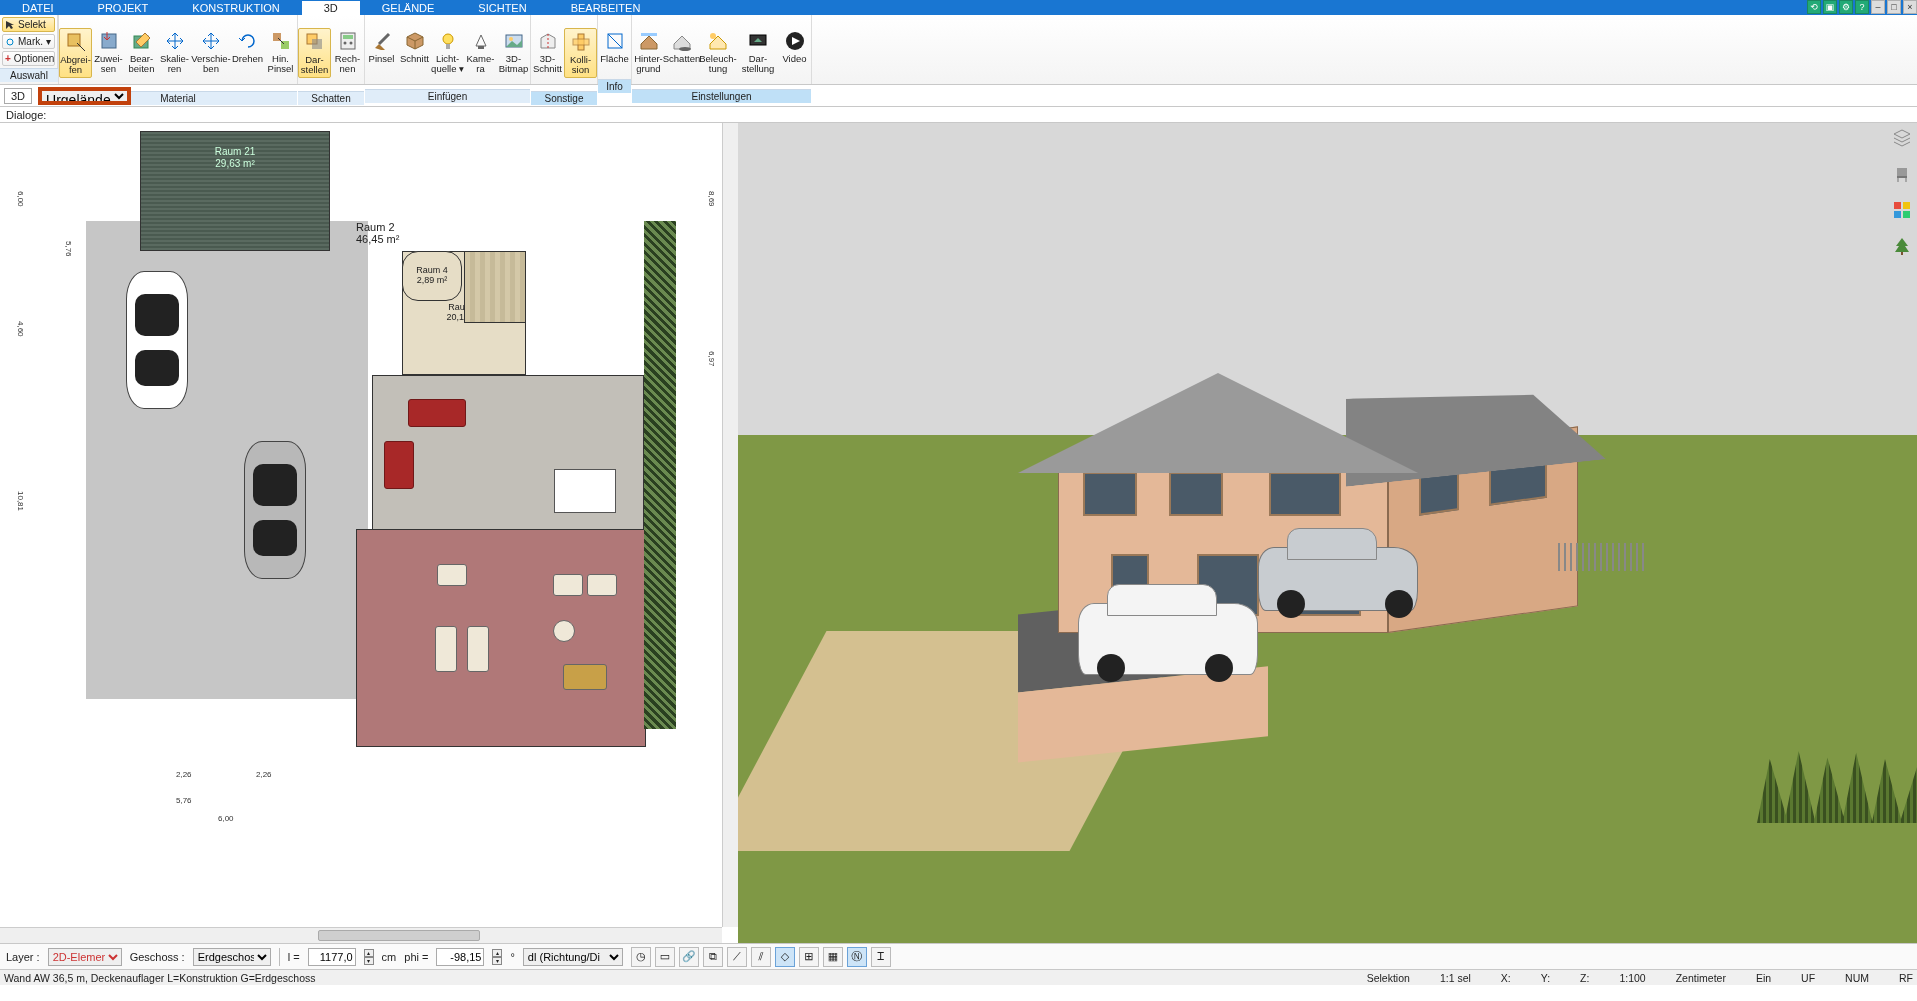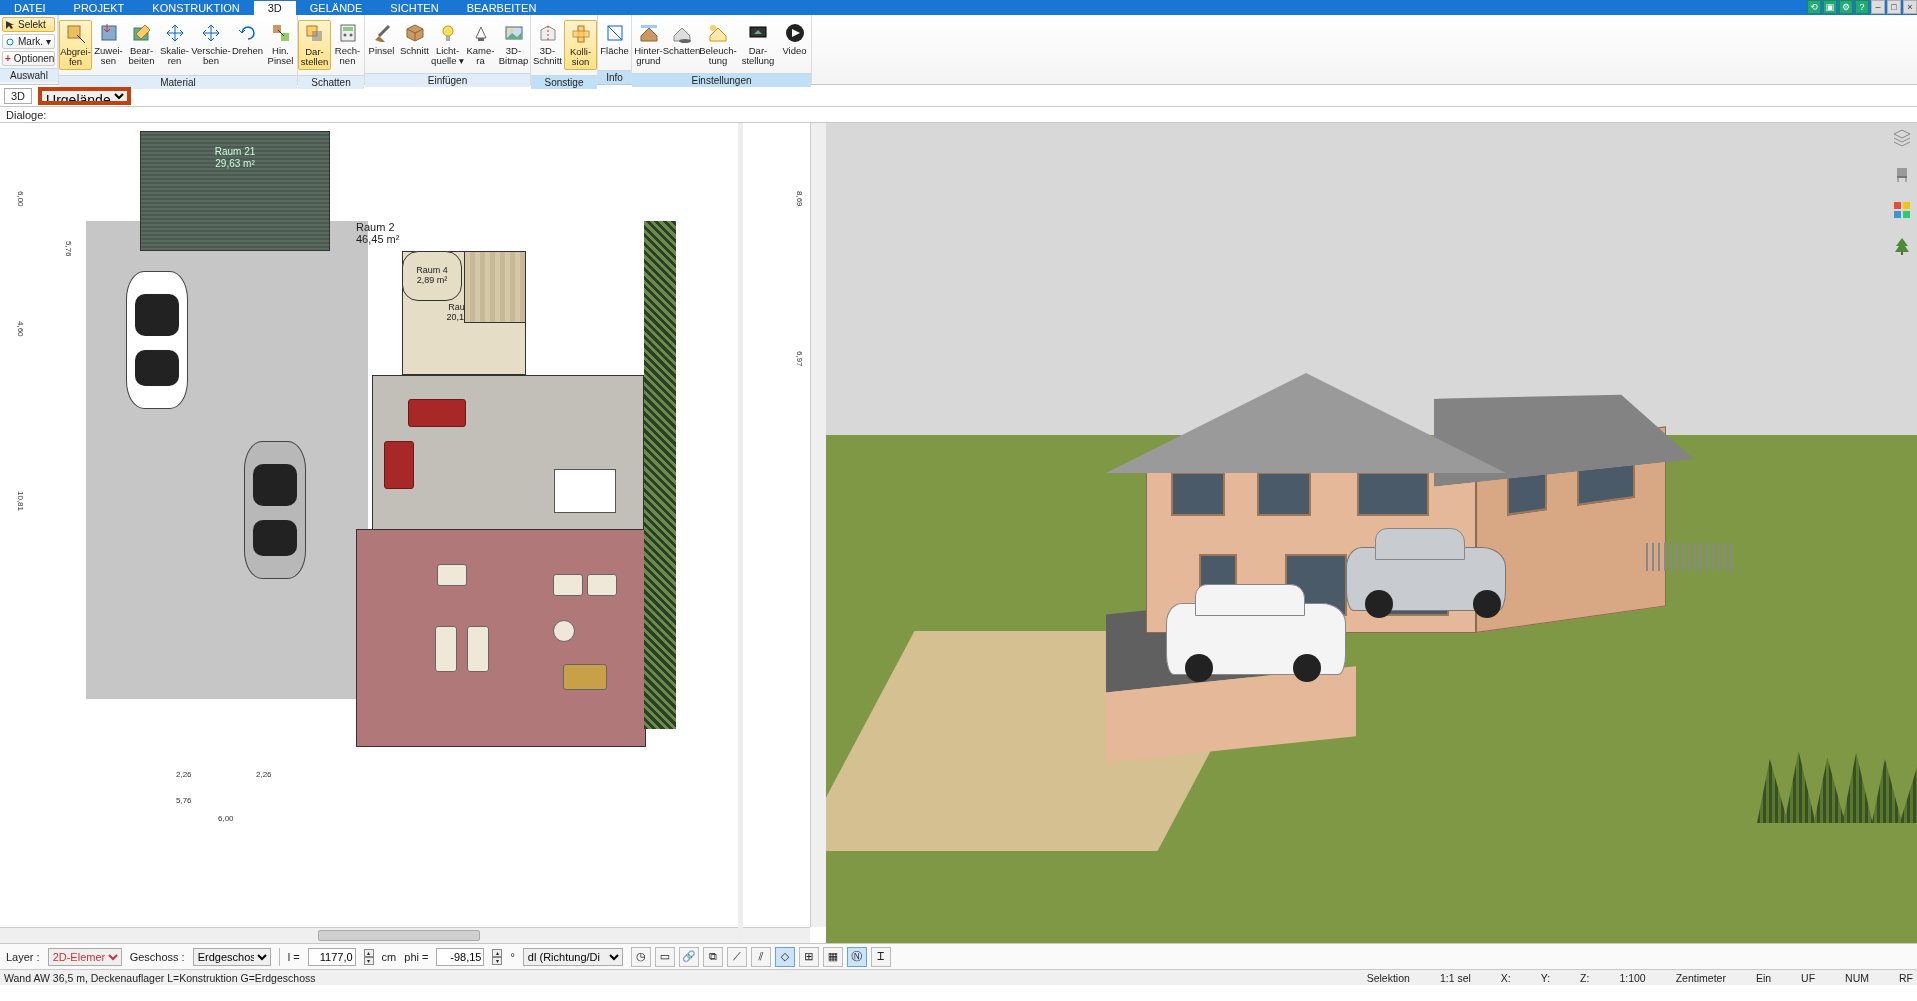--- a/index.html
+++ b/index.html
@@ -1,32 +1,32 @@
 <!DOCTYPE html>
 <html><head>
 <meta charset="utf-8">
 <style>
 * { margin: 0; padding: 0; box-sizing: border-box; font-family: "Segoe UI", Tahoma, sans-serif; }
 html, body { width: 1917px; height: 1001px; overflow: hidden; background: #fff; font-size: 11px; color: #222; }
 
 
 .menu-bar { height: 15px; background: #1976d2; display: flex; align-items: center; color: #fff; position: relative; }
-.menu-bar .tab { padding: 1px 14px; cursor: pointer; font-size: 11px; }
+.menu-bar .tab { padding: 1px 22px; cursor: pointer; font-size: 11px; }
 .menu-bar .tab.active { background: #fff; color: #222; }
 .menu-bar .win-ctrls { position: absolute; right: 0; top: 0; display: flex; gap: 2px; }
 .menu-bar .win-ctrls span { width: 14px; height: 14px; background: #2a7; display: inline-flex; align-items: center; justify-content: center; font-size: 9px; color: #fff; border: 1px solid #0003; }
 
 
 .ribbon { height: 70px; background: linear-gradient(#fff,#f4f4f4); border-bottom: 1px solid #c8c8c8; display: flex; }
 .ribbon-left { width: 58px; border-right: 1px solid #dcdcdc; display: flex; flex-direction: column; padding: 2px; gap: 2px; }
 .ribbon-left .small-btn { height: 15px; display: flex; align-items: center; gap: 3px; padding: 0 2px; font-size: 10px; background: linear-gradient(#fff3cc,#ffe184); border: 1px solid #d8b64c; border-radius: 2px; }
 .ribbon-left .small-btn.mark { background: linear-gradient(#fff,#f2f2f2); border-color: #ccc; }
 .ribbon-left .small-btn.opt { background: linear-gradient(#fff,#f2f2f2); border-color: #ccc; }
 .ribbon-group { display: flex; flex-direction: column; border-right: 1px solid #dcdcdc; }
-.ribbon-group .buttons { flex: 1; display: flex; align-items: flex-start; padding: 5px 0; justify-content: space-between; }
+.ribbon-group .buttons { flex: 1; display: flex; align-items: flex-start; padding: 13px 0; justify-content: space-between; }
 .ribbon-group .group-label { height: 14px; text-align: center; font-size: 10px; background: #e9f2fb; border-top: 1px solid #c8d8e8; line-height: 14px; }
 .ribbon-btn { width: 33px; display: flex; flex-direction: column; align-items: center; padding: 2px 0; gap: 2px; cursor: pointer; }
 .ribbon-btn.wide { width: 40px; }
 .ribbon-btn.active { background: linear-gradient(#fff3cc,#ffe184); border: 1px solid #d8b64c; border-radius: 2px; }
 .ribbon-btn .ico { width: 22px; height: 22px; display: flex; align-items: center; justify-content: center; }
 .ribbon-btn .lbl { font-size: 9.5px; text-align: center; line-height: 1.05; white-space: pre-line; }
 .grp-auswahl .group-label, .grp-material .group-label { background: #e0edf9; }
 .grp-schatten .group-label { background: #e0edf9; }
 .grp-einfugen .group-label { background: #e0edf9; }
 .grp-sonstige .group-label, .grp-info .group-label, .grp-einst .group-label { background: #bfe0f7; }
@@ -35,21 +35,21 @@
 
 
 .sub-bar { height: 22px; border-bottom: 1px solid #c8c8c8; display: flex; align-items: center; padding: 0 4px; gap: 6px; }
 .sub-bar .cell { border: 1px solid #aaa; padding: 1px 6px; font-size: 11px; background: #fff; }
 .sub-bar select { border: 4px solid #c2410c; font-size: 14px; height: 18px; }
 
 .dialoge-bar { height: 16px; border-bottom: 1px solid #c8c8c8; padding: 0 6px; font-size: 11px; display: flex; align-items: center; }
 
 
 .workspace { height: 820px; display: flex; position: relative; }
-.pane-2d { width: 826px; position: relative; background: #fff; overflow: hidden; }
+.pane-2d { width: 738px; position: relative; background: #fff; overflow: hidden; }
 .pane-3d { flex: 1; position: relative; background: #e4e4e4; overflow: hidden; }
 
 
 .floorplan { position: absolute; inset: 8px 18px 8px 8px; }
 .driveway { position: absolute; left: 78px; top: 90px; width: 282px; height: 478px; background: #c6c6c6; }
 .garage-roof { position: absolute; left: 132px; top: 0; width: 190px; height: 120px; background: repeating-linear-gradient(0deg,#5a6a60,#5a6a60 2px,#4a5a50 2px,#4a5a50 4px); border: 1px solid #333; }
 .garage-roof .rl { text-align: center; color: #cfd; font-size: 10px; padding-top: 14px; line-height: 1.2; }
 .car { position: absolute; width: 62px; height: 138px; background: #fff; border: 1px solid #444; border-radius: 18px/28px; }
 .car::before { content: ""; position: absolute; top: 22px; left: 8px; right: 8px; height: 42px; background: #222; border-radius: 10px; }
 .car::after { content: ""; position: absolute; bottom: 22px; left: 8px; right: 8px; height: 36px; background: #222; border-radius: 10px; }

